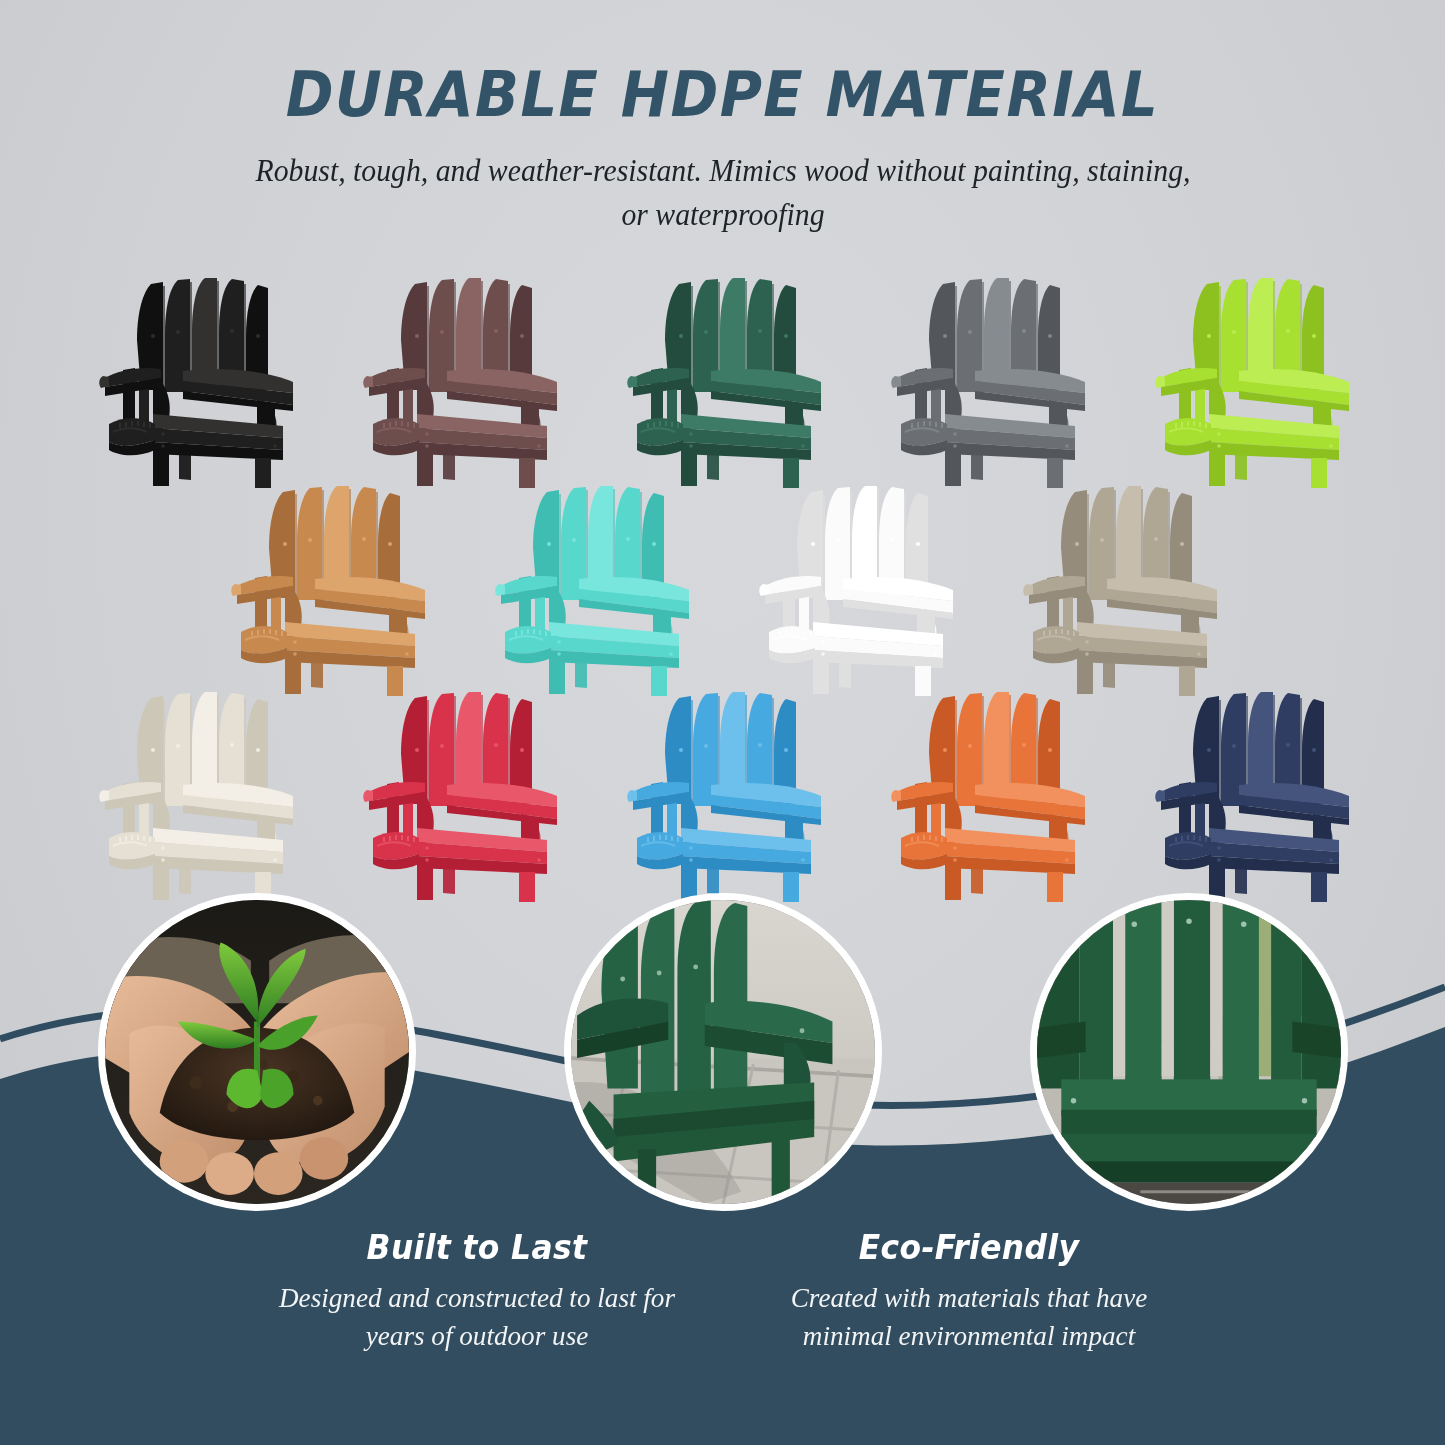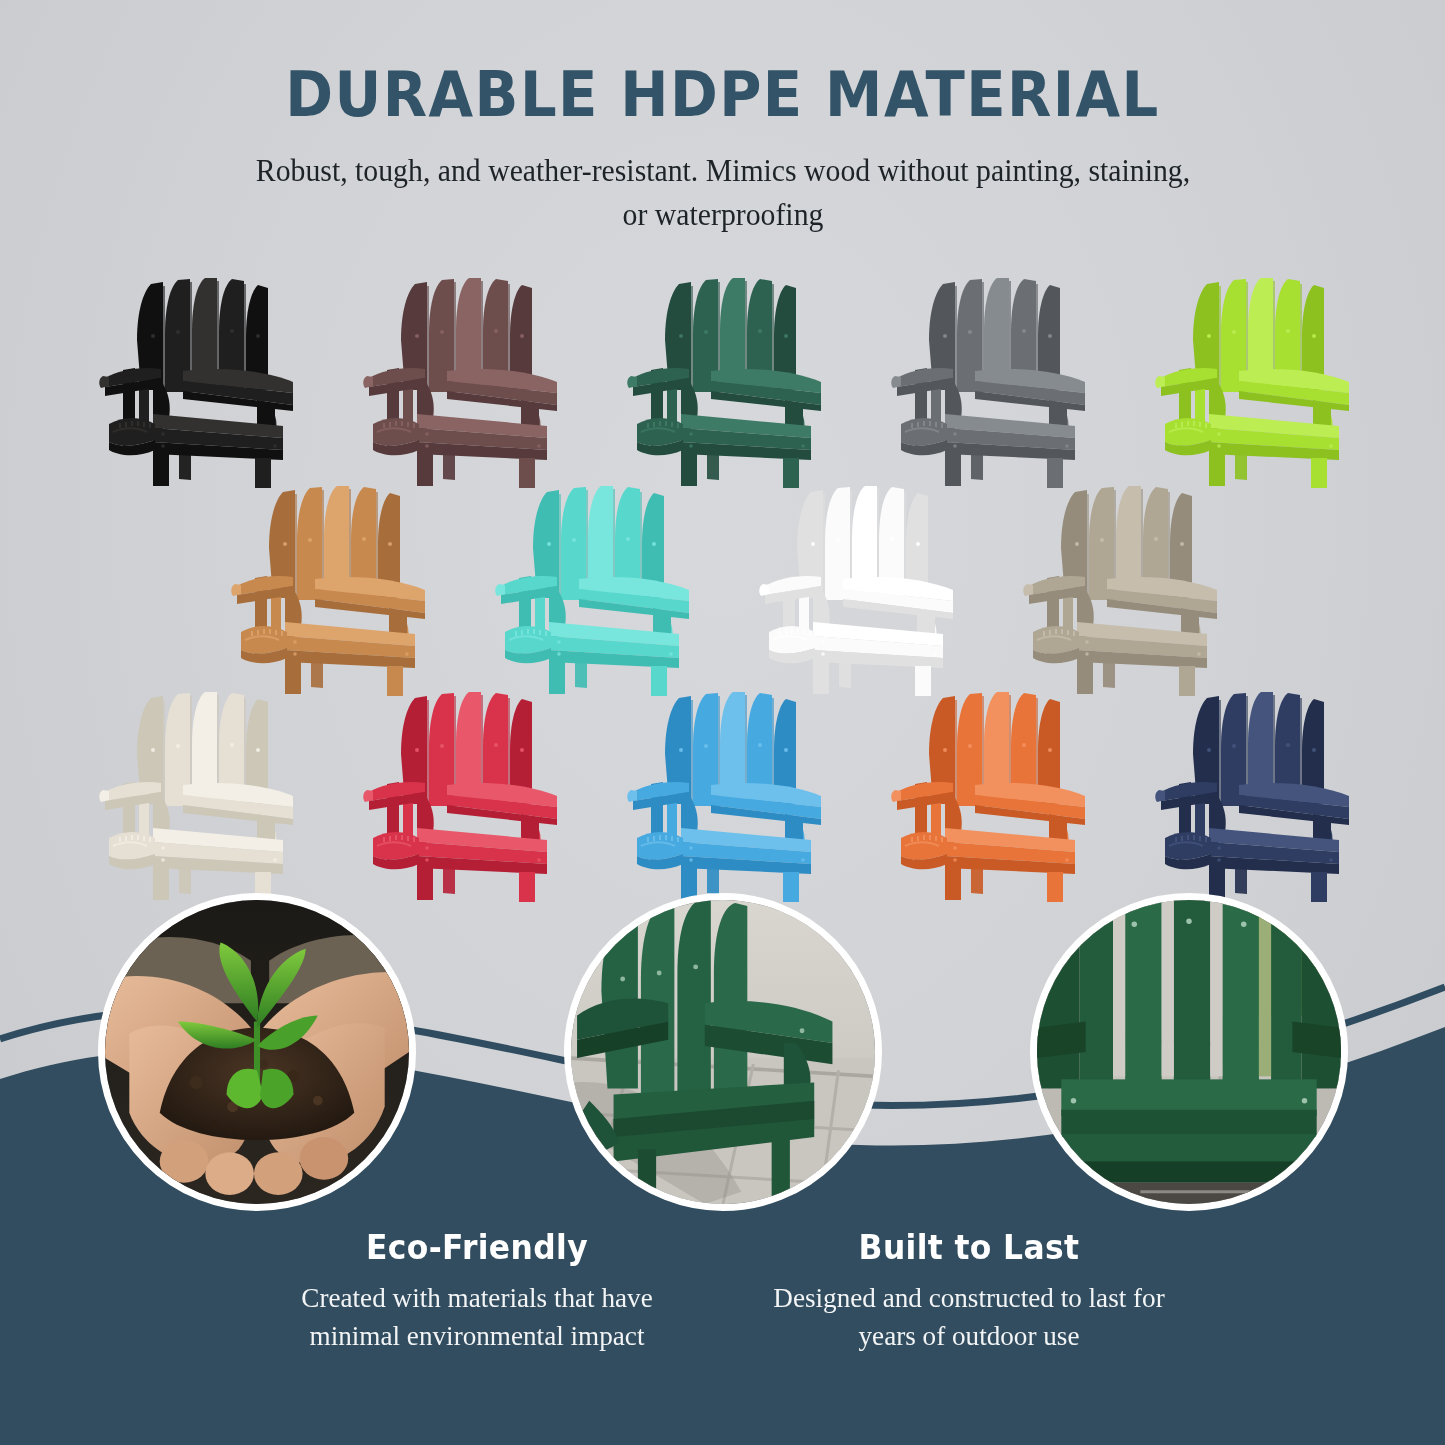--- a/index.html
+++ b/index.html
@@ -6,20 +6,21 @@
   body{
     width:1445px;height:1445px;overflow:hidden;
     font-family:"Liberation Sans",sans-serif;
     background:#cfd1d4;
     position:relative;
   }
   #page{
     position:absolute;inset:0;
     background:radial-gradient(ellipse at 50% 36%, #d6d8db 0%, #d1d3d6 45%, #c7c9cd 100%);
     overflow:hidden;
+    font-style:italic;
   }
 
   
   .header{position:absolute;left:0;right:0;top:62px;text-align:center;}
   .title{
     font-family:"DejaVu Sans",sans-serif;
     font-weight:bold;
     font-size:62px;
     letter-spacing:1.5px;
     color:#335468;
@@ -1234,22 +1235,22 @@
         <circle cx="50" cy="7" r="0.9" fill="#9dc2ad"></circle>
         <circle cx="68" cy="8" r="0.9" fill="#9dc2ad"></circle>
         <circle cx="12" cy="66" r="0.9" fill="#9dc2ad"></circle>
         <circle cx="88" cy="66" r="0.9" fill="#9dc2ad"></circle>
       </svg>
     </div>
   </div>
 
   <div class="features">
     <div class="feature">
+      <p class="f-title">Built to Last</p>
+      <p class="f-desc">Designed and constructed to last for years of outdoor use</p>
+    </div>
+    <div class="feature">
       <p class="f-title">Eco-Friendly</p>
       <p class="f-desc">Created with materials that have minimal environmental impact</p>
     </div>
-    <div class="feature">
-      <p class="f-title">Built to Last</p>
-      <p class="f-desc">Designed and constructed to last for years of outdoor use</p>
-    </div>
   </div>
 
 </div>
 
 </body></html>

